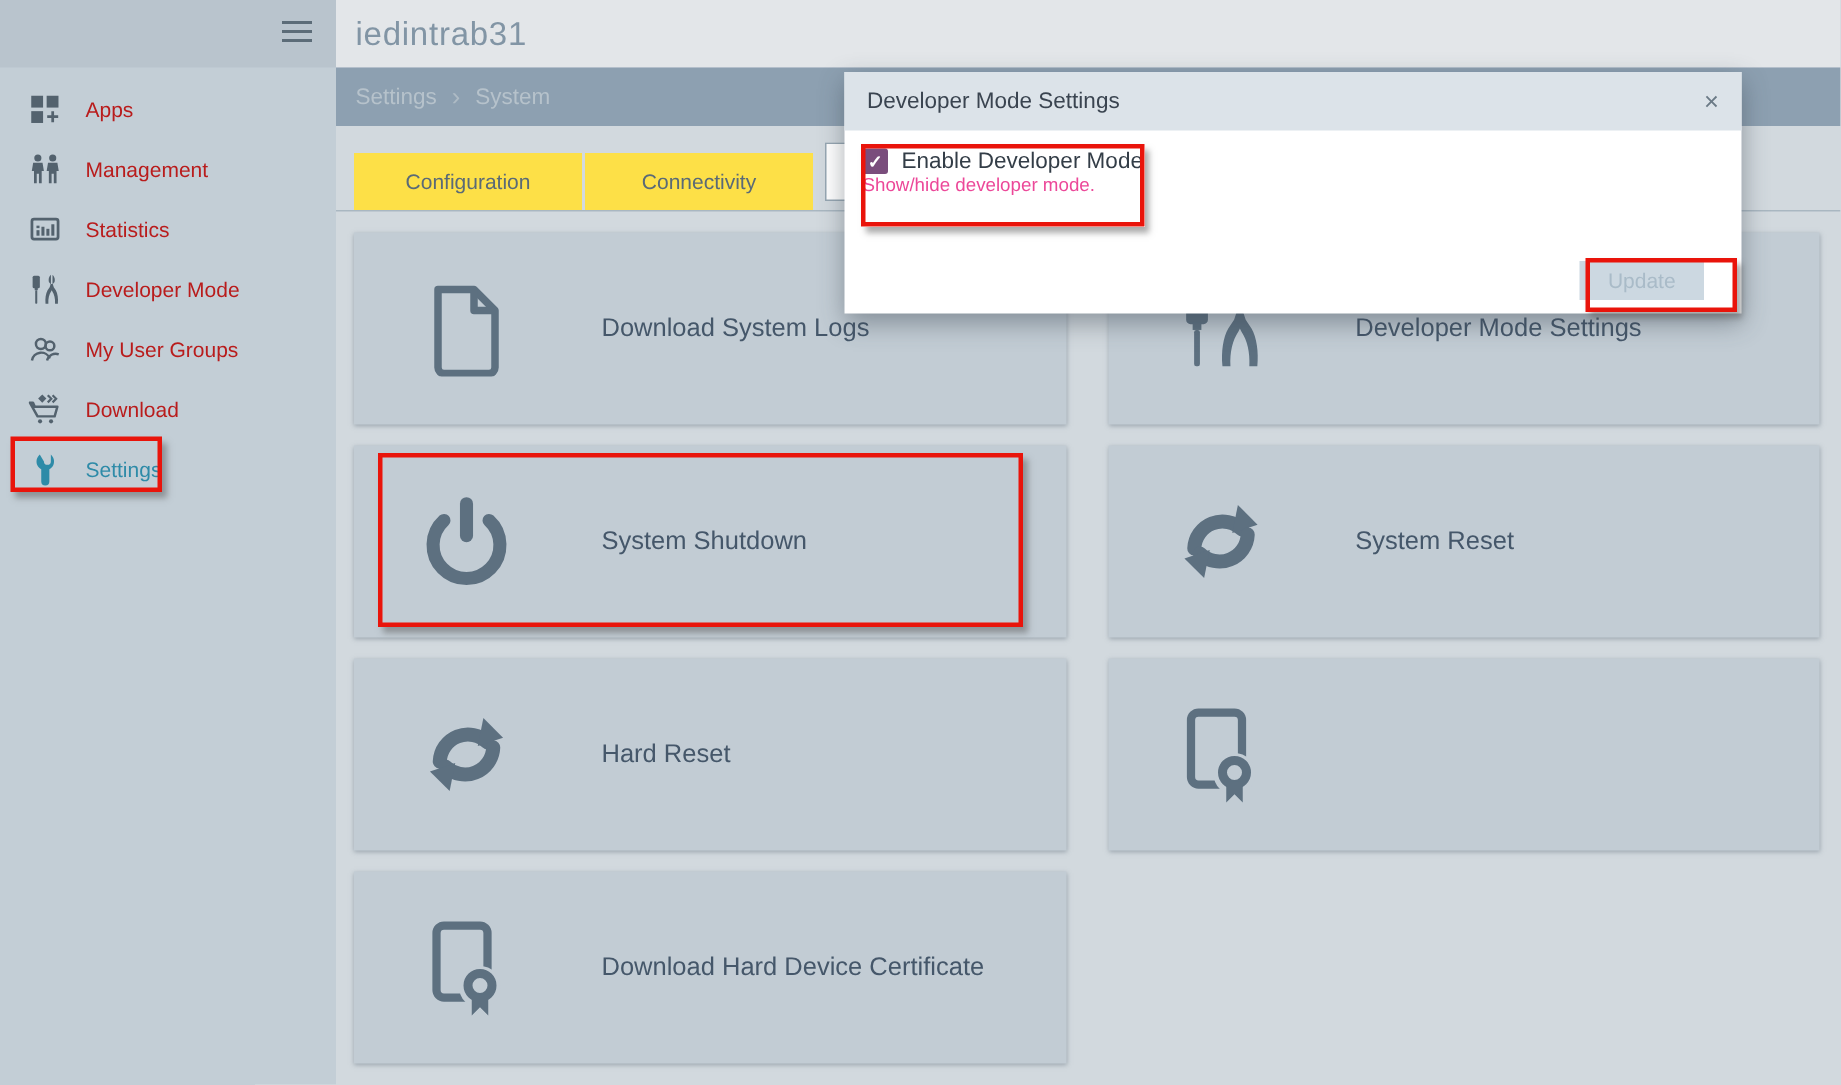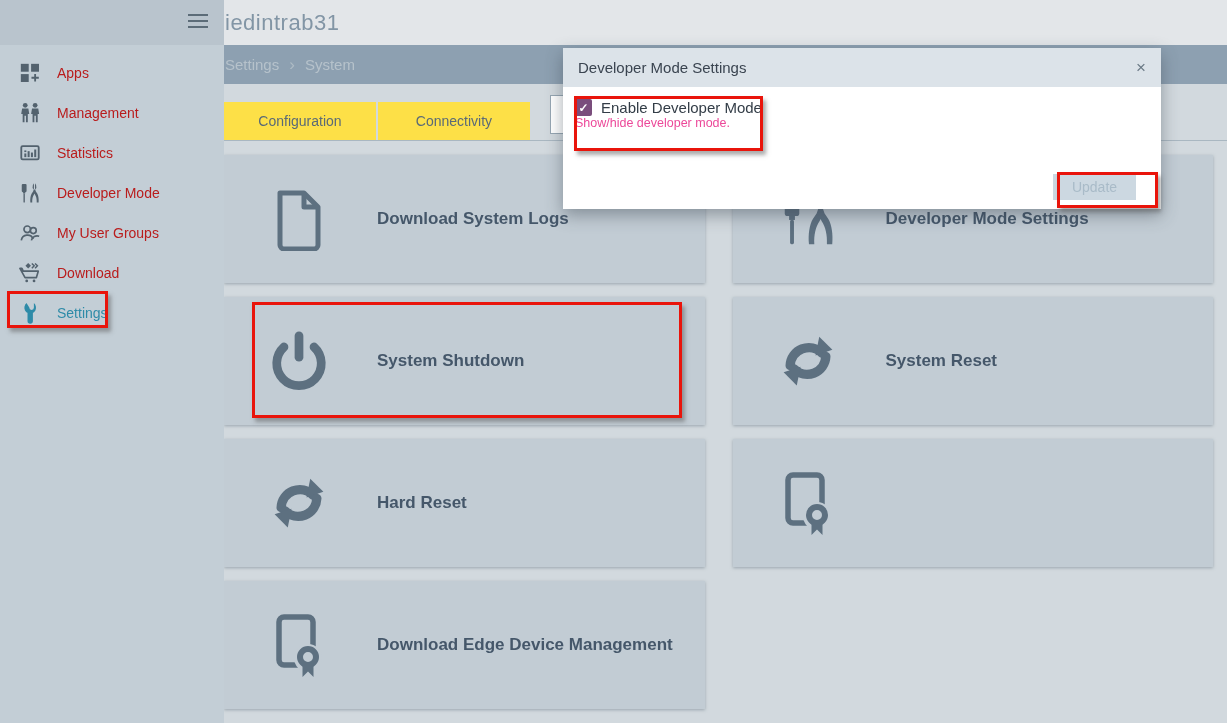--- a/index.html
+++ b/index.html
@@ -13,40 +13,40 @@
   .side-head { height:45px; background:#b9c4cd; position:relative; }
   .burger { position:absolute; right:16px; top:14px; width:20px; cursor:pointer; }
   .burger span { display:block; height:2px; background:#5c6c78; margin-bottom:4px; }
   .nav { padding-top:8px; }
   .nav-item { height:40px; display:flex; align-items:center; padding-left:17px; cursor:pointer; }
   .nav-ico { width:26px; display:flex; justify-content:center; align-items:center; }
   .nav-lbl { margin-left:14px; font-size:14px; color:#b91c1c; }
   .nav-item.selected .nav-lbl { color:#2e8ba8; }
 
   
-  .main { position:absolute; left:212px; top:0; right:0; height:723px; }
+  .main { position:absolute; left:224px; top:0; right:0; height:723px; }
   .app-head { height:45px; background:#e3e6e9; display:flex; align-items:center; }
   .app-title { padding-left:13px; font-size:22px; color:#8295a5; letter-spacing:.5px; }
   .crumb { height:39px; background:#8da0b1; display:flex; align-items:center;
     padding-left:13px; font-size:15px; color:#b6c2cb; }
   .crumb .sep { margin:0 10px; font-size:17px; line-height:1; color:#aebbc5; }
   .tabrow { height:57px; background:#d2d9de; border-bottom:1px solid #a9b7c1;
     display:flex; align-items:flex-end; padding-left:12px; }
   .tab { width:152px; height:38px; background:#fde047; margin-right:2px;
     display:flex; align-items:center; justify-content:center;
     font-size:14px; color:#5a6a77; cursor:pointer; }
   .ghost-tab { position:absolute; left:550px; top:95px; width:130px; height:39px;
     background:#ffffff; border:1px solid #96a6b2; z-index:40; }
 
   .content { padding:14px 14px 0 12px; display:grid;
     grid-template-columns:1fr 1fr; column-gap:28px; row-gap:14px; }
   .tile { height:128px; background:#c2ccd4; box-shadow:0 1px 3px rgba(110,122,134,.55);
     display:flex; align-items:center; padding-left:42px; cursor:pointer; }
   .tile-ico { width:66px; display:flex; justify-content:center; align-items:center; }
-  .tile-lbl { margin-left:45px; font-size:17px; color:#45576a;font-weight:bold; }
+  .tile-lbl { margin-left:57px; font-size:17px; color:#45576a; }
 
   
   .dialog { position:absolute; left:563px; top:48px; width:598px; height:161px;
     background:#ffffff; box-shadow:0 6px 16px rgba(55,66,78,.45); z-index:50; }
   .dlg-head { height:39px; background:#dce3e9; display:flex; align-items:center;
     justify-content:space-between; padding:0 15px; }
   .dlg-title { font-size:15px; color:#3a4450; }
   .dlg-close { font-size:17px; color:#6b7a86; cursor:pointer; line-height:1; }
   .dlg-body { padding:12px 12px 0 12px; }
   .cb-row { display:flex; align-items:center; }
@@ -263,21 +263,21 @@
 
     <div class="tile">
       <span class="tile-ico">
         <svg width="56" height="68" viewBox="0 0 56 68">
           <rect x="8" y="6" width="34" height="48" rx="5" fill="none" stroke="#5d7080" stroke-width="5.5"></rect>
           <circle cx="37" cy="47" r="14" fill="#c2ccd4"></circle>
           <circle cx="37" cy="46" r="8" fill="none" stroke="#5d7080" stroke-width="6"></circle>
           <path d="M31.5 52 v14 l5.5 -5.5 l5.5 5.5 v-14 Z" fill="#5d7080"></path>
         </svg>
       </span>
-      <span class="tile-lbl">Download Edge Device Management</span>
+      <span class="tile-lbl">Download Hard Device Certificate</span>
     </div>
 
   </div>
 </div>
 
 <div class="ghost-tab"></div>
 
 <div class="dialog">
   <div class="dlg-head">
     <span class="dlg-title">Developer Mode Settings</span>

